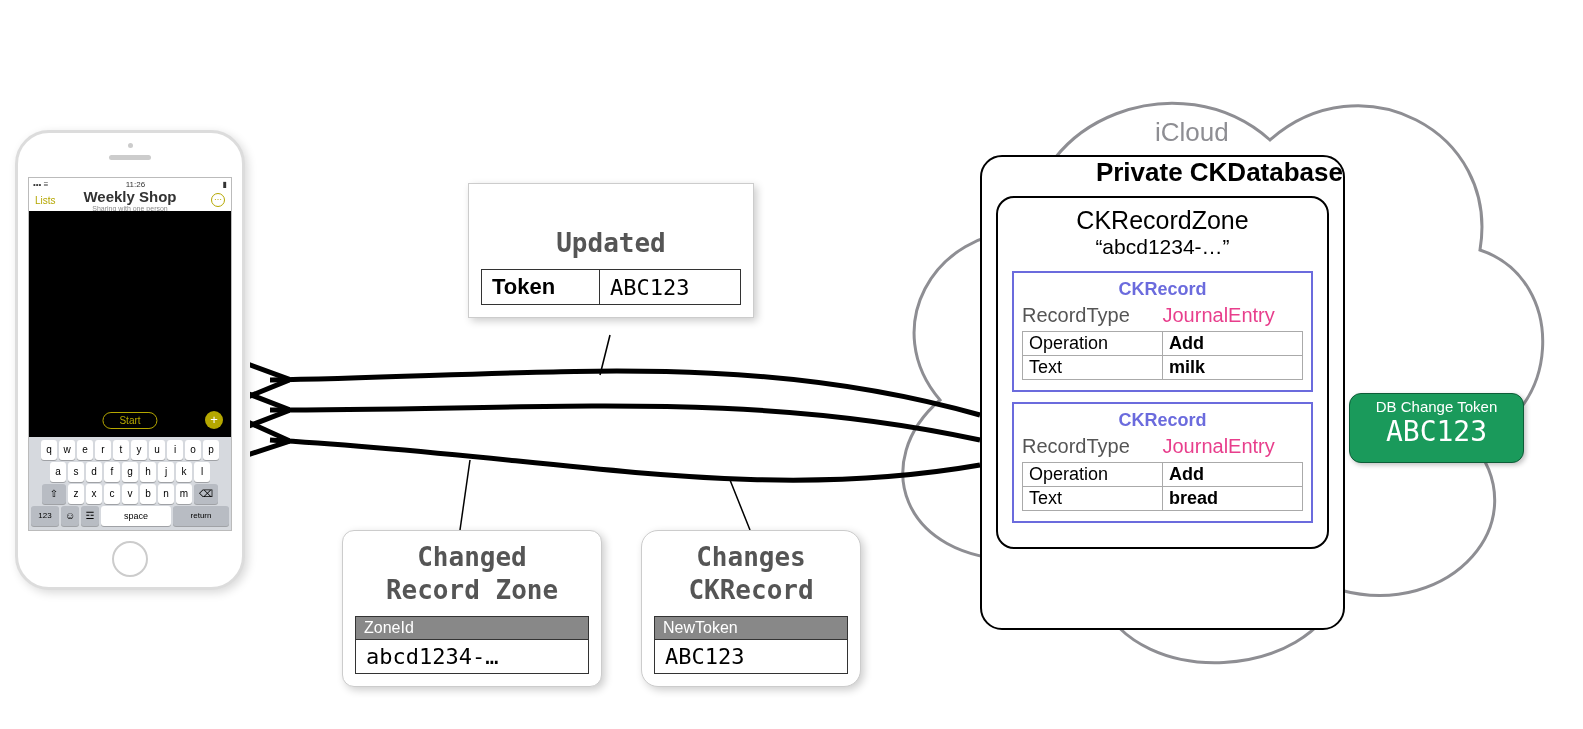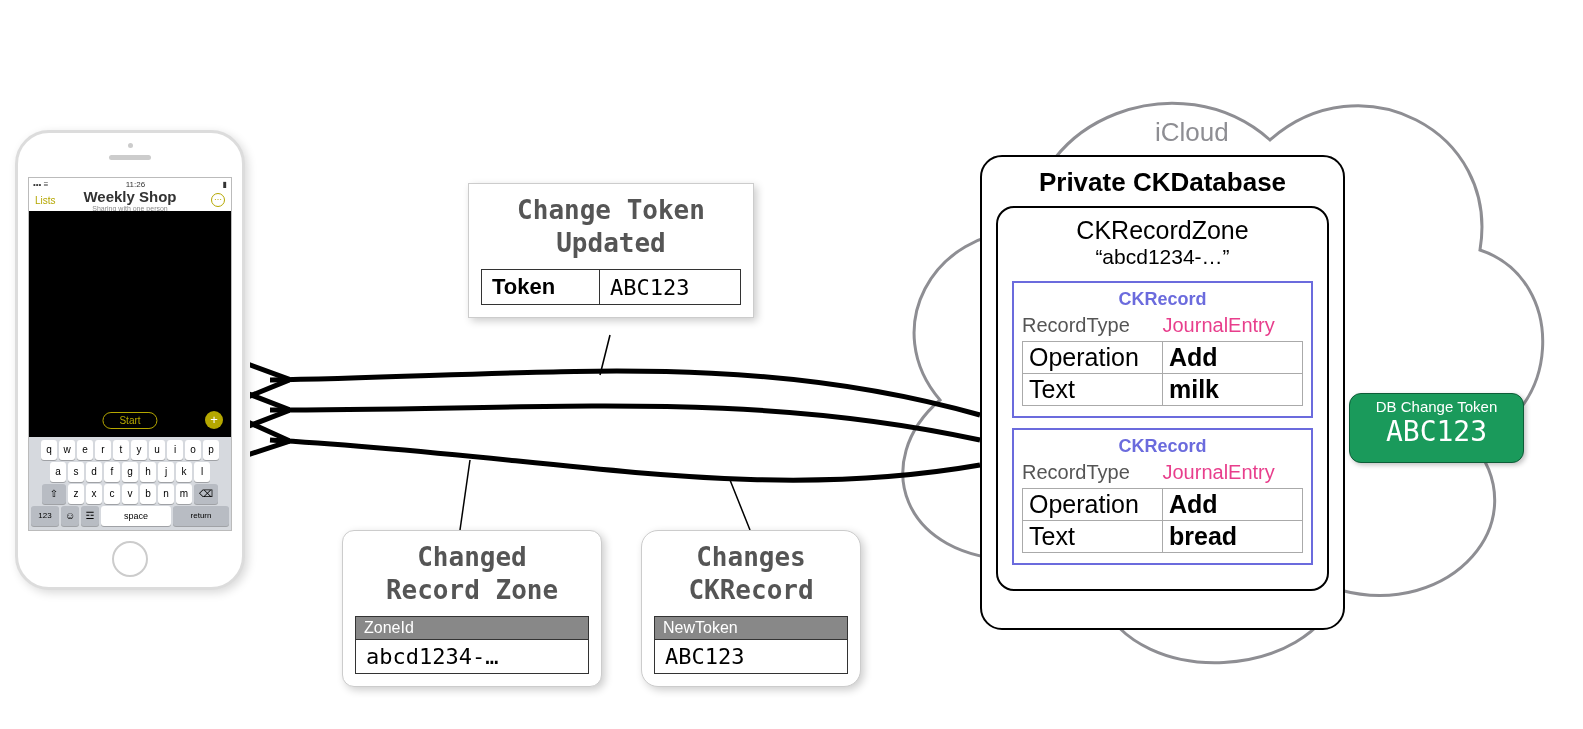--- a/index.html
+++ b/index.html
@@ -36,24 +36,23 @@
     position: absolute;
     top: 155px;
     left: 980px;
     width: 365px;
     height: 475px;
     border: 2.5px solid #000;
     border-radius: 22px;
     background: #fff;
   }
   .db-title {
-    text-align: center;
+    text-align: right;
     font-weight: 700;
     font-size: 26px;
-    margin-top: 10px;
   }
   .zone-box {
     margin: 8px 14px 14px 14px;
     border: 2px solid #000;
     border-radius: 18px;
     padding: 8px 10px 14px 10px;
   }
   .zone-title {
     text-align: center;
     font-size: 25px;
@@ -79,21 +78,21 @@
   .rtype-row {
     display: flex;
     font-size: 20px;
     margin-bottom: 4px;
   }
   .rtype-row .lbl { width: 50%; color: #555; }
   .rtype-row .val { width: 50%; color: #e83e8c; }
   .rec-table {
     border-collapse: collapse;
     width: 100%;
-    font-size: 25px;
+    font-size: 18px;
   }
   .rec-table td {
     border: 1px solid #aaa;
     padding: 1px 6px;
   }
   .rec-table td.k { width: 50%; }
   .rec-table td.v { width: 50%; font-weight: 700; }
   
   
   .token-badge {
@@ -375,21 +374,21 @@
   <path d="M730 120 C500 70 300 90 20 90" stroke-width="5" marker-end="url(#ah)"></path>
   <path d="M730 145 C500 185 300 135 20 120" stroke-width="5" marker-end="url(#ah)"></path>
 
   <line x1="350" y1="55" x2="360" y2="15" stroke-width="1.5"></line>
   <line x1="220" y1="140" x2="210" y2="210" stroke-width="1.5"></line>
   <line x1="480" y1="160" x2="500" y2="210" stroke-width="1.5"></line>
 </svg>
 
 <div class="card card-token">
   <div class="card-title">
-    <span>Change Token</span><br>
+    <br>
     <span>Updated</span>
   </div>
   <table class="kv-table">
     <tbody>
         <tr>
       <td class="bold">Token</td>
       <td class="mono">ABC123</td>
     </tr>
   </tbody>
     </table>

